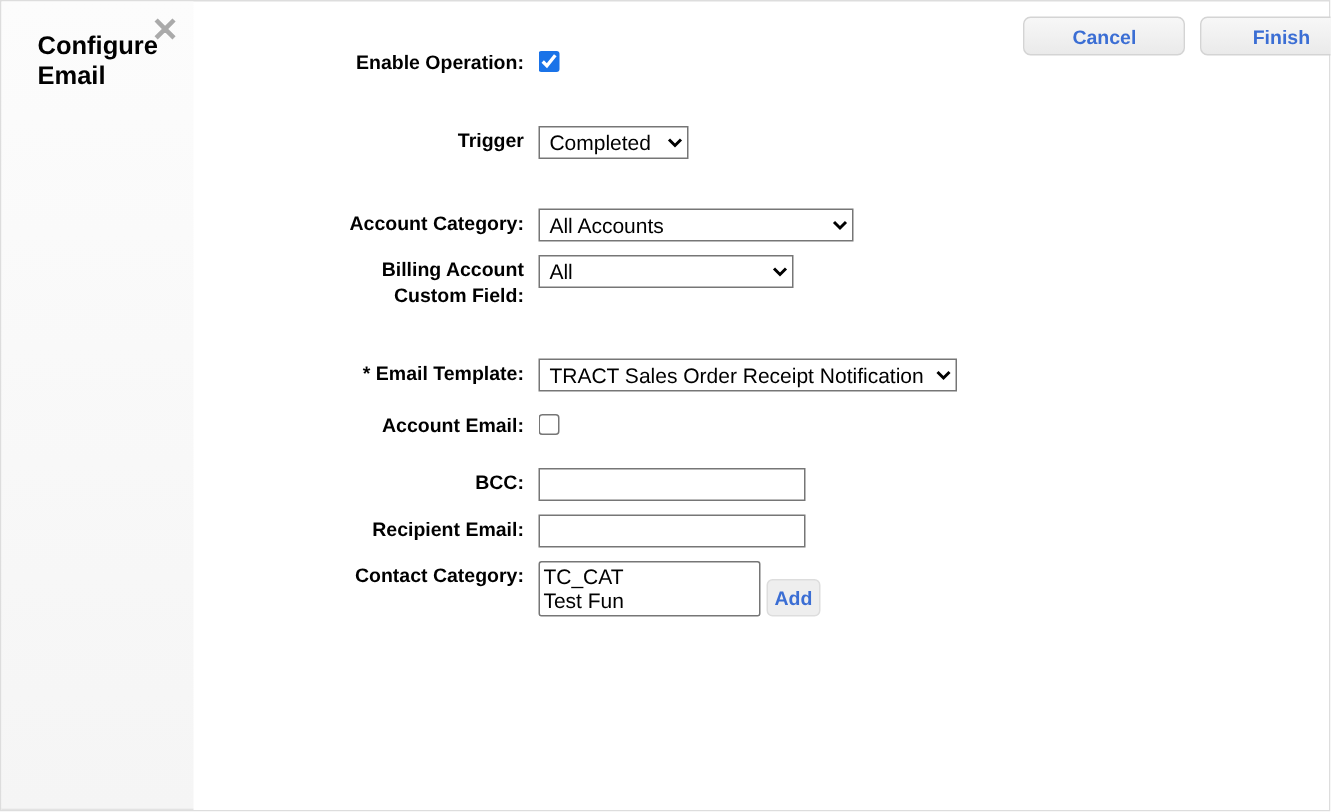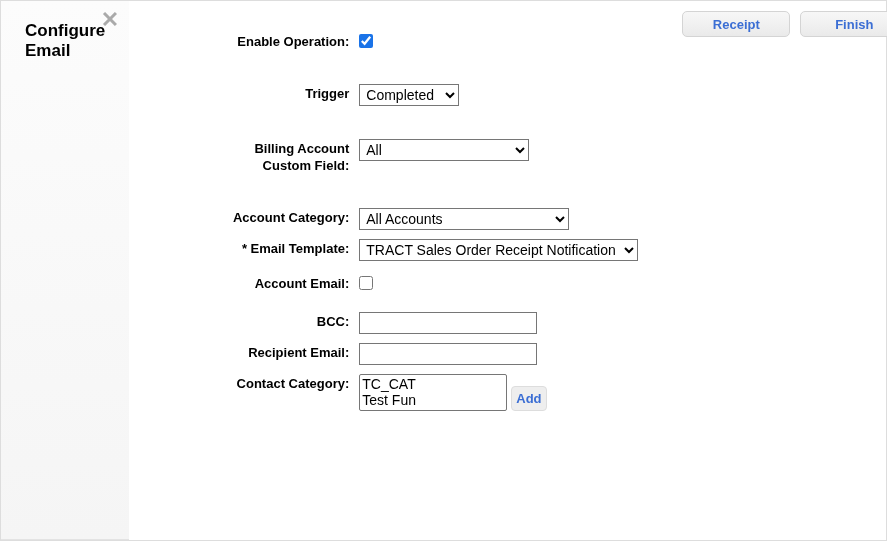--- a/index.html
+++ b/index.html
@@ -159,34 +159,34 @@
 
     <div class="form-row gap-after">
       <div class="form-label">Trigger</div>
       <div class="form-control">
         <select class="select-trigger">
           <option>Completed</option>
         </select>
       </div>
     </div>
 
+    <div class="form-row">
+      <div class="form-label">Account Category:</div>
+      <div class="form-control">
+        <select class="select-account-cat">
+          <option>All Accounts</option>
+        </select>
+      </div>
+    </div>
+
     <div class="form-row gap-after">
       <div class="form-label">Billing Account<br>Custom Field:</div>
       <div class="form-control">
         <select class="select-billing">
           <option>All</option>
-        </select>
-      </div>
-    </div>
-
-    <div class="form-row">
-      <div class="form-label">Account Category:</div>
-      <div class="form-control">
-        <select class="select-account-cat">
-          <option>All Accounts</option>
         </select>
       </div>
     </div>
 
     <div class="form-row" style="margin-bottom:12px;">
       <div class="form-label">* Email Template:</div>
       <div class="form-control">
         <select class="select-email-template">
           <option>TRACT Sales Order Receipt Notification</option>
         </select>
@@ -221,16 +221,16 @@
           <option>TC_CAT</option>
           <option>Test Fun</option>
         </select>
         <a class="add-link">Add</a>
       </div>
     </div>
 
   </div>
 
   <div class="footer">
-    <button class="btn">Receipt</button>
+    <button class="btn">Cancel</button>
     <button class="btn">Finish</button>
   </div>
 </div>
 
 </body></html>

